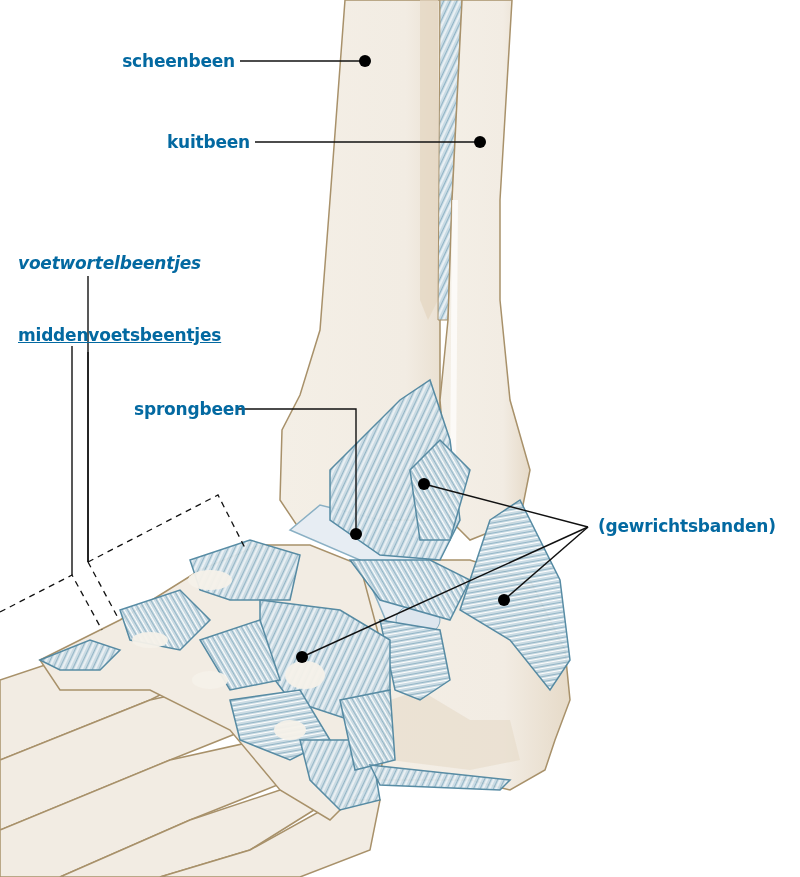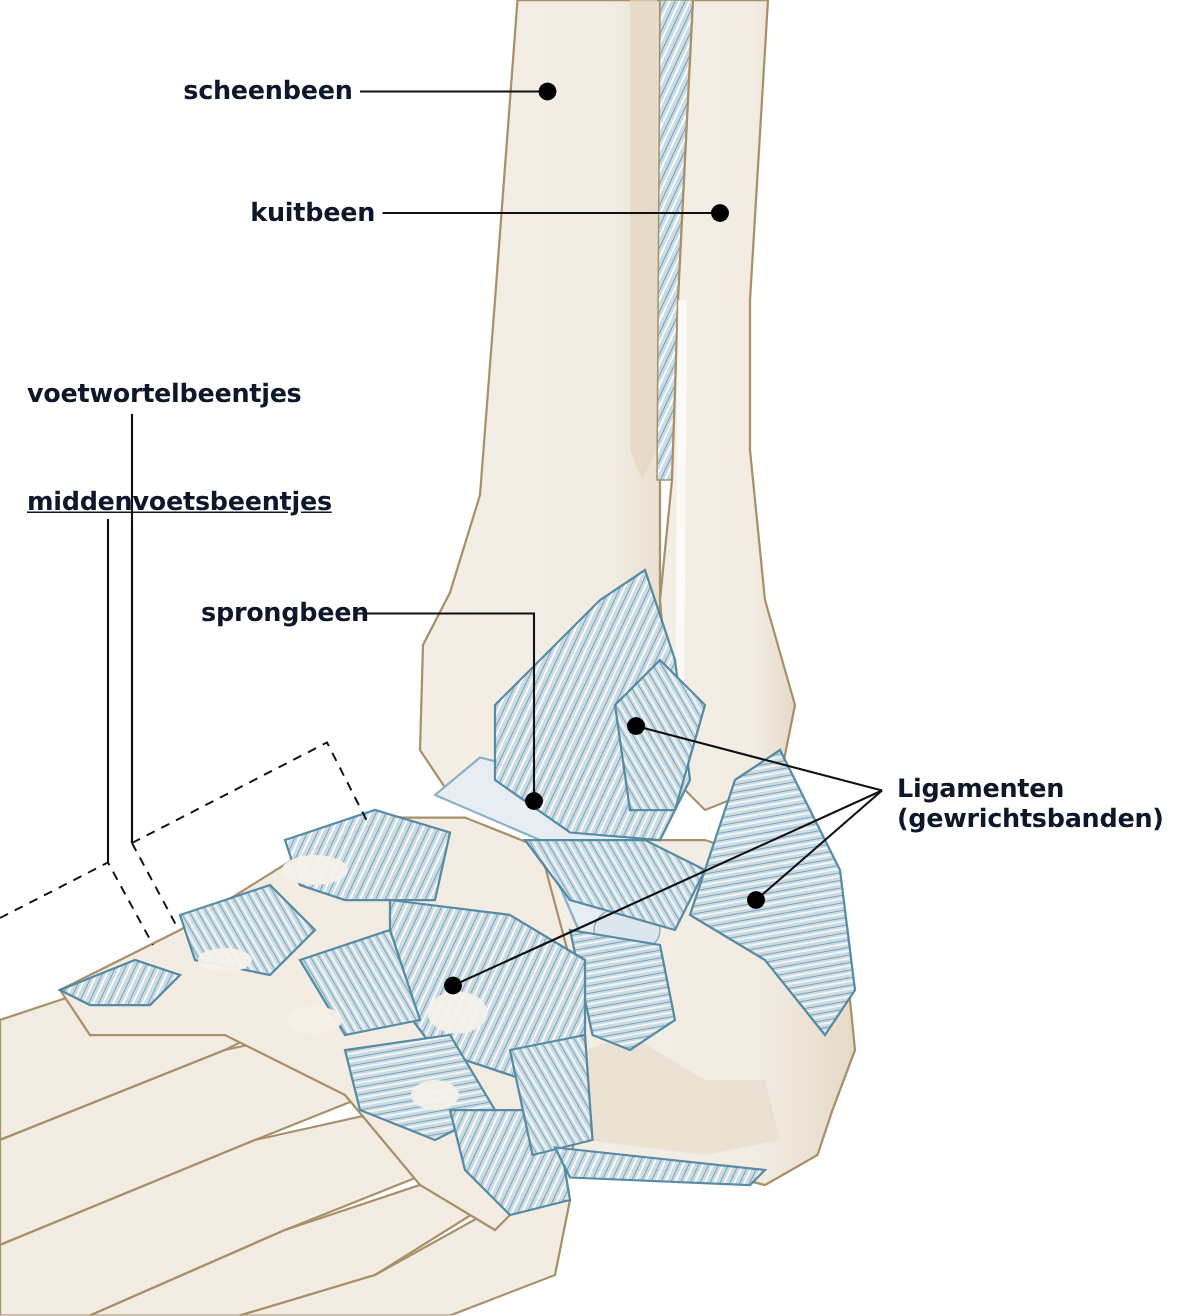--- a/index.html
+++ b/index.html
@@ -1,19 +1,19 @@
 <!DOCTYPE html>
 <html><head>
 <meta charset="utf-8">
 <style>
   html, body { margin: 0; padding: 0; background: #ffffff; }
   body { width: 800px; height: 877px; position: relative; overflow: hidden;
          font-family: "DejaVu Sans", "Liberation Sans", sans-serif; }
   #stage { position: absolute; left: 0; top: 0; width: 800px; height: 877px; }
-  .label { position: absolute; font-weight: bold; font-size: 17px; color: #0f172a; white-space: nowrap; line-height: 20px; letter-spacing: -0.2px; }
+  .label { position: absolute; font-weight: bold; font-size: 17px; color: #0369a1; white-space: nowrap; line-height: 20px; letter-spacing: -0.2px; }
   .label.right { text-align: right; }
 </style>
 </head>
 <body>
 
 <svg id="stage" viewBox="0 0 800 877" xmlns="http://www.w3.org/2000/svg">
   <defs>
     <pattern id="lig" width="6" height="6" patternUnits="userSpaceOnUse" patternTransform="rotate(25)">
       <rect width="6" height="6" fill="#c9dbe4"></rect>
       <line x1="0" y1="0" x2="0" y2="6" stroke="#5a8ea8" stroke-width="1"></line>
@@ -106,19 +106,18 @@
     <circle cx="480" cy="142" r="6"></circle>
     <circle cx="356" cy="534" r="6"></circle>
     <circle cx="424" cy="484" r="6"></circle>
     <circle cx="504" cy="600" r="6"></circle>
     <circle cx="302" cy="657" r="6"></circle>
   </g>
 </svg>
 
 <div class="label right" style="left:100px; top:51px; width:135px;">scheenbeen</div>
 <div class="label right" style="left:120px; top:132px; width:130px;">kuitbeen</div>
-<div class="label" style="left:18px; top:253px;">voetwortelbeentjes</div>
+<div class="label" style="left:18px; top:253px;font-style:italic;">voetwortelbeentjes</div>
 <div class="label" style="left:18px; top:325px;text-decoration:underline;">middenvoetsbeentjes</div>
 <div class="label right" style="left:104px; top:399px; width:142px;">sprongbeen</div>
 <div class="label" style="left:598px; top:516px;">
-  <div>Ligamenten</div>
   <div style="margin-top:0;">(gewrichtsbanden)</div>
 </div>
 
 </body></html>

